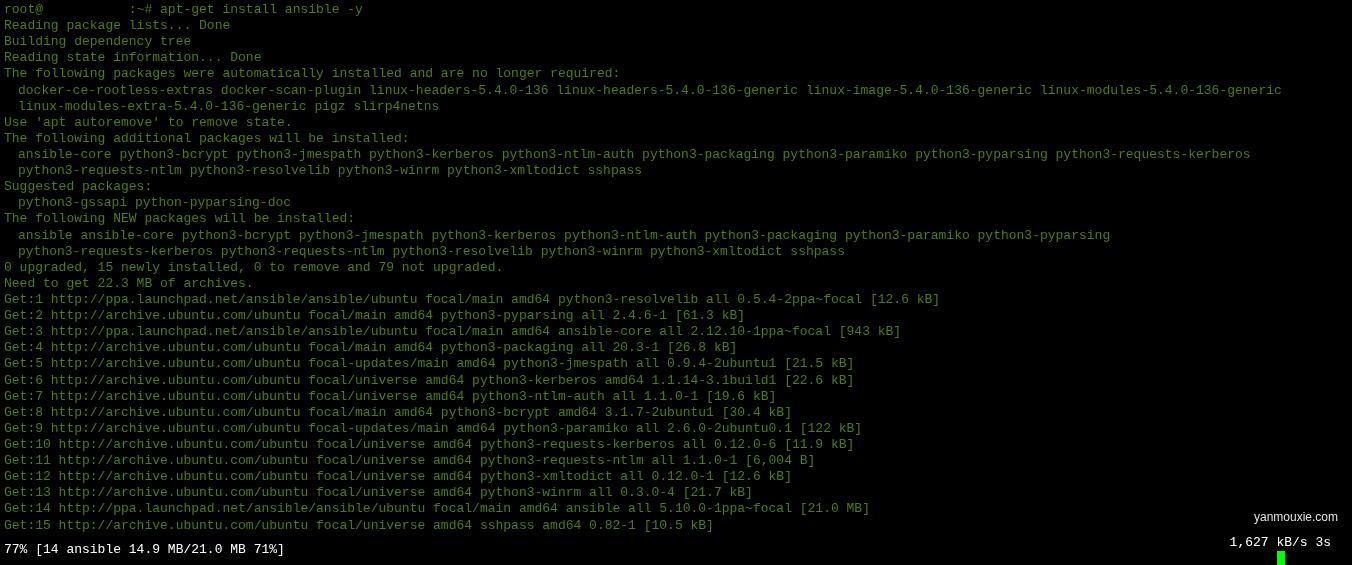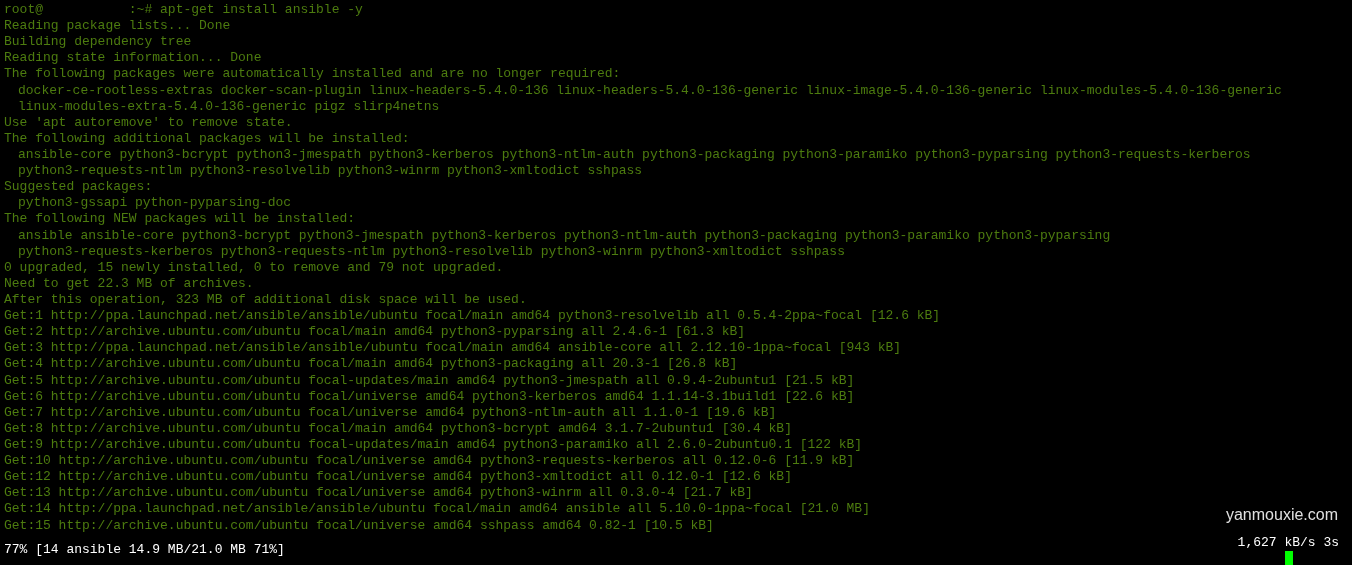--- a/index.html
+++ b/index.html
@@ -25,28 +25,28 @@
     }
     .indent {
       padding-left: 14px;
     }
     .watermark {
       position: absolute;
       right: 14px;
       bottom: 40px;
       color: #e0e0e0;
       font-family: Arial, sans-serif;
-      font-size: 16px;
+      font-size: 12px;
       font-weight: normal;
     }
     .progress-row {
       position: absolute;
       bottom: 0;
       left: 0;
-      right: 9px;
+      right: 17px;
       padding: 0 4px;
       display: flex;
       justify-content: space-between;
       align-items: center;
     }
     .progress-left {
       white-space: pre;
     }
     .progress-right {
       white-space: pre;
@@ -77,31 +77,31 @@
   <div class="terminal-line">The following additional packages will be installed:</div>
   <div class="terminal-line indent">ansible-core python3-bcrypt python3-jmespath python3-kerberos python3-ntlm-auth python3-packaging python3-paramiko python3-pyparsing python3-requests-kerberos</div>
   <div class="terminal-line indent">python3-requests-ntlm python3-resolvelib python3-winrm python3-xmltodict sshpass</div>
   <div class="terminal-line">Suggested packages:</div>
   <div class="terminal-line indent">python3-gssapi python-pyparsing-doc</div>
   <div class="terminal-line">The following NEW packages will be installed:</div>
   <div class="terminal-line indent">ansible ansible-core python3-bcrypt python3-jmespath python3-kerberos python3-ntlm-auth python3-packaging python3-paramiko python3-pyparsing</div>
   <div class="terminal-line indent">python3-requests-kerberos python3-requests-ntlm python3-resolvelib python3-winrm python3-xmltodict sshpass</div>
   <div class="terminal-line">0 upgraded, 15 newly installed, 0 to remove and 79 not upgraded.</div>
   <div class="terminal-line">Need to get 22.3 MB of archives.</div>
-  <div class="terminal-line">After this operation, 323 MB of additional disk space will be used.</div>
   <div class="terminal-line">Get:1 http://ppa.launchpad.net/ansible/ansible/ubuntu focal/main amd64 python3-resolvelib all 0.5.4-2ppa~focal [12.6 kB]</div>
   <div class="terminal-line">Get:2 http://archive.ubuntu.com/ubuntu focal/main amd64 python3-pyparsing all 2.4.6-1 [61.3 kB]</div>
   <div class="terminal-line">Get:3 http://ppa.launchpad.net/ansible/ansible/ubuntu focal/main amd64 ansible-core all 2.12.10-1ppa~focal [943 kB]</div>
   <div class="terminal-line">Get:4 http://archive.ubuntu.com/ubuntu focal/main amd64 python3-packaging all 20.3-1 [26.8 kB]</div>
   <div class="terminal-line">Get:5 http://archive.ubuntu.com/ubuntu focal-updates/main amd64 python3-jmespath all 0.9.4-2ubuntu1 [21.5 kB]</div>
   <div class="terminal-line">Get:6 http://archive.ubuntu.com/ubuntu focal/universe amd64 python3-kerberos amd64 1.1.14-3.1build1 [22.6 kB]</div>
   <div class="terminal-line">Get:7 http://archive.ubuntu.com/ubuntu focal/universe amd64 python3-ntlm-auth all 1.1.0-1 [19.6 kB]</div>
   <div class="terminal-line">Get:8 http://archive.ubuntu.com/ubuntu focal/main amd64 python3-bcrypt amd64 3.1.7-2ubuntu1 [30.4 kB]</div>
   <div class="terminal-line">Get:9 http://archive.ubuntu.com/ubuntu focal-updates/main amd64 python3-paramiko all 2.6.0-2ubuntu0.1 [122 kB]</div>
   <div class="terminal-line">Get:10 http://archive.ubuntu.com/ubuntu focal/universe amd64 python3-requests-kerberos all 0.12.0-6 [11.9 kB]</div>
+  <div class="terminal-line">Get:11 http://archive.ubuntu.com/ubuntu focal/universe amd64 python3-requests-ntlm all 1.1.0-1 [6,004 B]</div>
   <div class="terminal-line">Get:12 http://archive.ubuntu.com/ubuntu focal/universe amd64 python3-xmltodict all 0.12.0-1 [12.6 kB]</div>
   <div class="terminal-line">Get:13 http://archive.ubuntu.com/ubuntu focal/universe amd64 python3-winrm all 0.3.0-4 [21.7 kB]</div>
   <div class="terminal-line">Get:14 http://ppa.launchpad.net/ansible/ansible/ubuntu focal/main amd64 ansible all 5.10.0-1ppa~focal [21.0 MB]</div>
   <div class="terminal-line">Get:15 http://archive.ubuntu.com/ubuntu focal/universe amd64 sshpass amd64 0.82-1 [10.5 kB]</div>
 </div>
 
 <div class="watermark">yanmouxie.com</div>
 
 <div class="progress-row">
   <span class="progress-left">77% [14 ansible 14.9 MB/21.0 MB 71%]</span>

